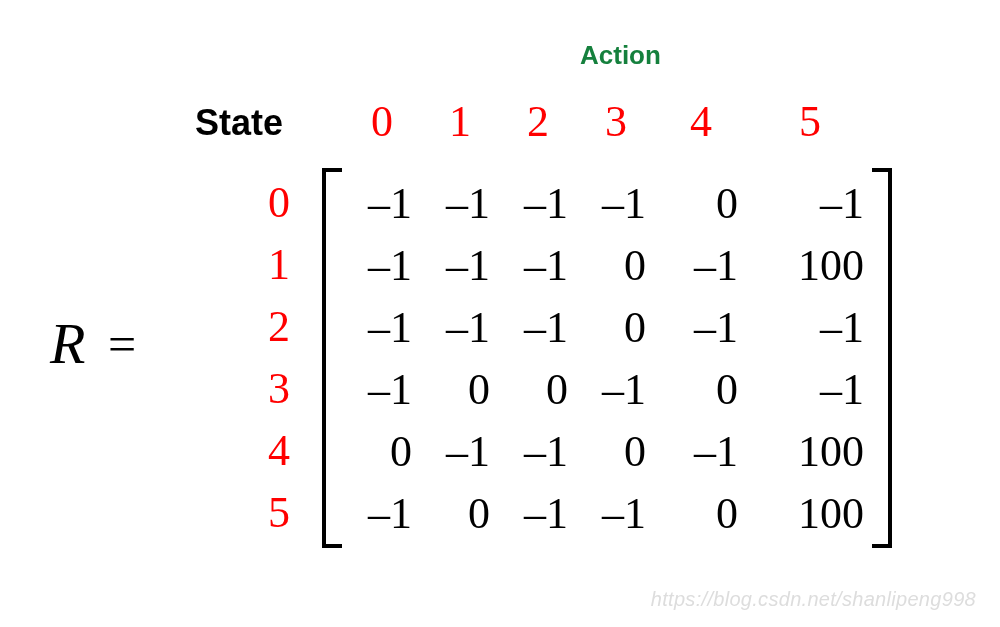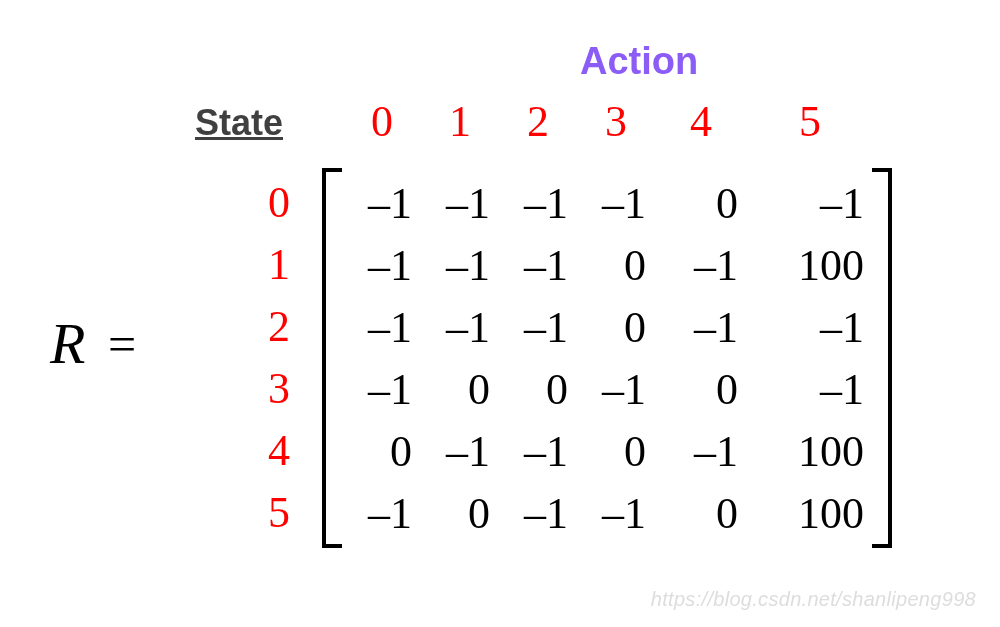--- a/index.html
+++ b/index.html
@@ -13,35 +13,34 @@
     }
     .container {
       position: absolute;
       left: 50px;
       top: 40px;
       width: 900px;
     }
     .action-label {
       font-family: Arial, sans-serif;
       font-weight: bold;
-      font-size: 38px;
-      color: #8b5cf6;
+      font-size: 26px;
+      color: #15803d;
       position: absolute;
       left: 530px;
       top: 0px;
     }
     .state-label {
       font-family: Arial, sans-serif;
       font-weight: bold;
       font-size: 36px;
-      color: #404040;
+      color: #000000;
       position: absolute;
       left: 145px;
       top: 62px;
-      text-decoration: underline;
     }
     .col-headers {
       position: absolute;
       left: 293px;
       top: 56px;
       display: flex;
     }
     .col-header {
       font-family: "Times New Roman", serif;
       font-size: 44px;

